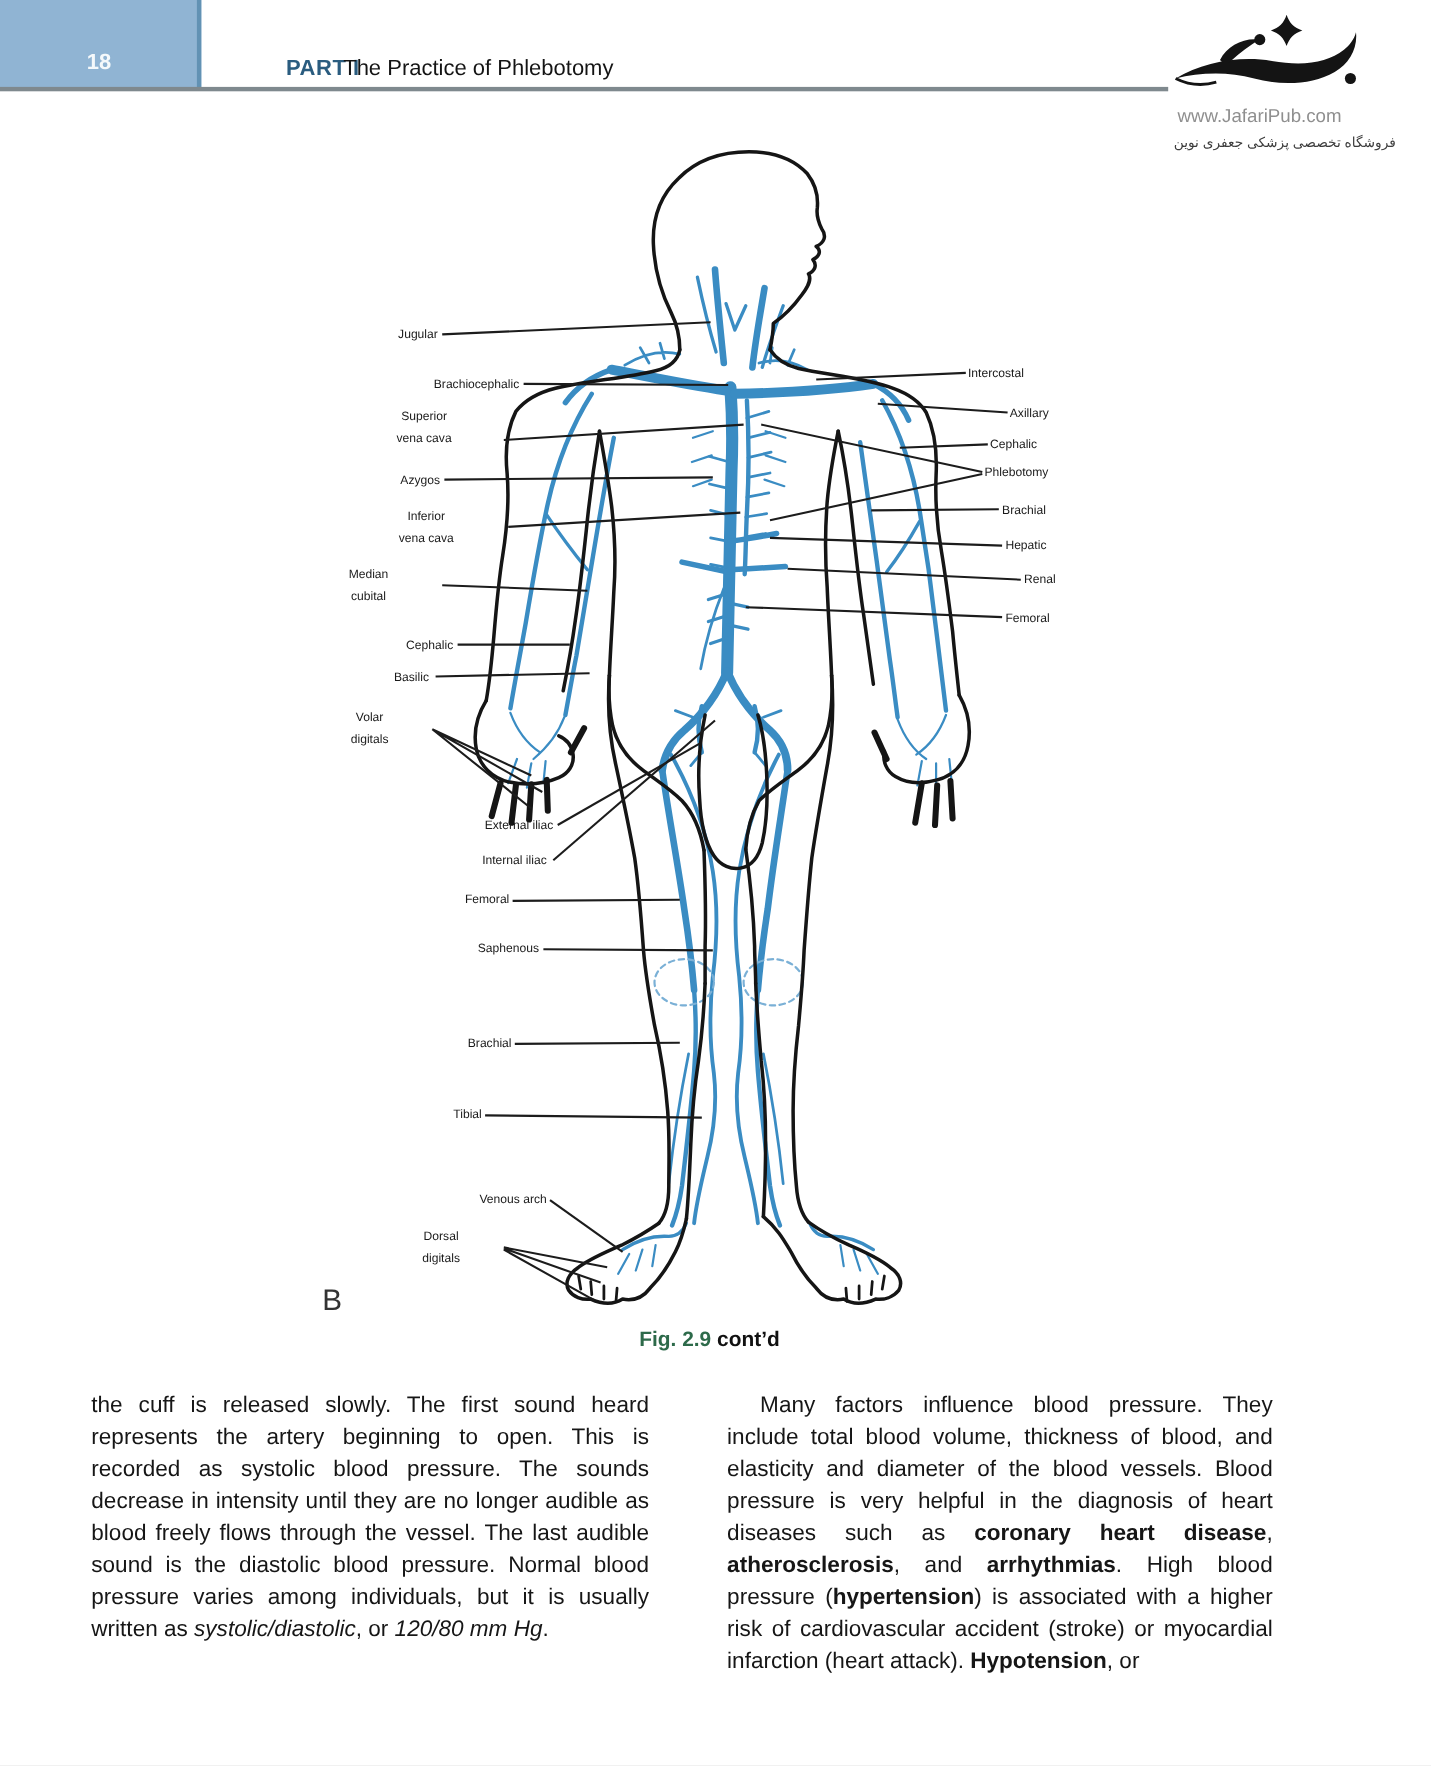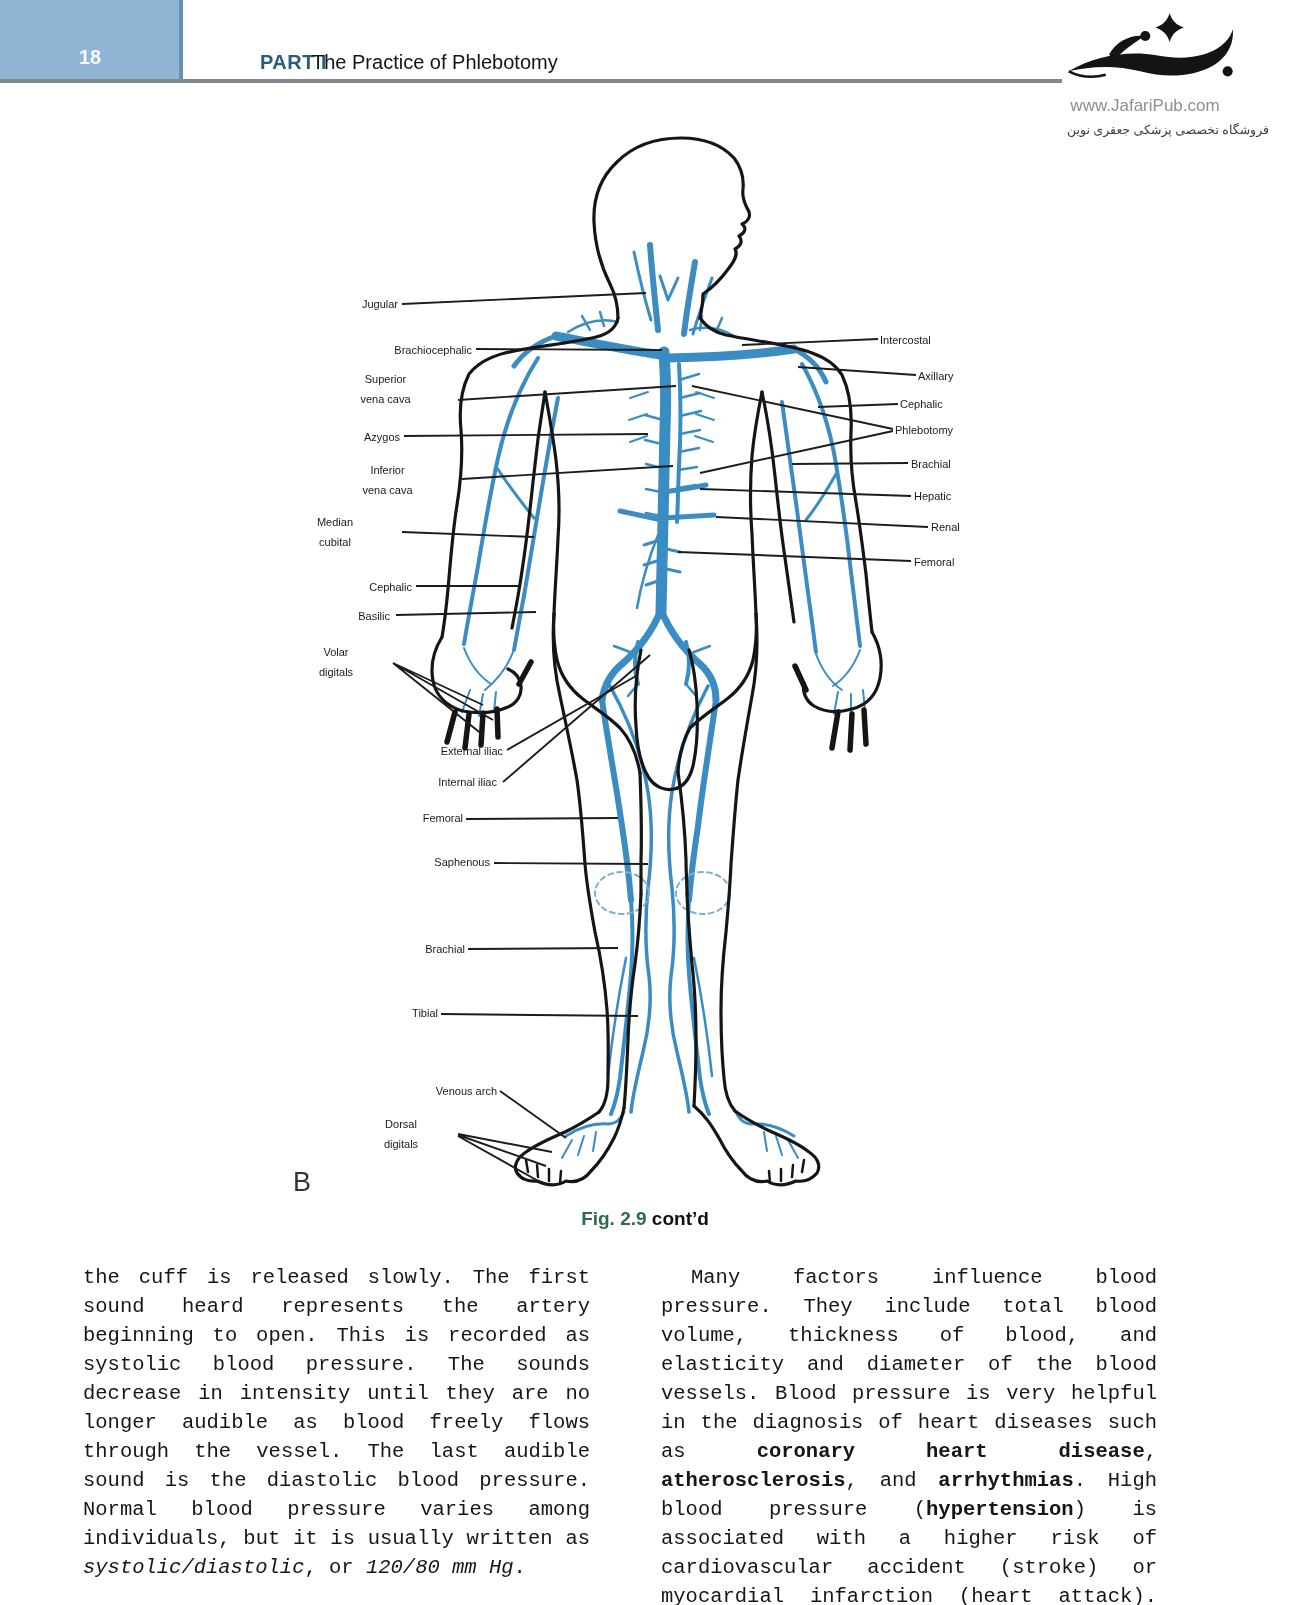--- a/index.html
+++ b/index.html
@@ -25,21 +25,21 @@
   .vlabel{position:absolute;font-size:11px;line-height:20px;color:#1a1a1a;
         white-space:pre-line;text-align:right;}
   .vlabel.ctr{text-align:center;}
   .vlabel.lft{text-align:left;}
   .panel-letter{position:absolute;left:293px;top:1167px;font-size:27px;color:#333;}
   .caption{position:absolute;left:545px;top:1208px;width:200px;text-align:center;
         font-size:19px;font-weight:bold;}
   .caption .fig-no{color:#2d6a4a;}
   .caption .fig-suffix{color:#111;}
   
-  .col{position:absolute;top:1263px;font-family:Liberation Mono, monospace;
+  .col{position:absolute;top:1263px;font-family:Liberation Sans, sans-serif;
         font-size:20.5px;line-height:29px;color:#161616;text-align:justify;}
   .col-left{left:83px;width:507px;}
   .col-right{left:661px;width:496px;text-indent:30px;}
   .seg-n{font-style:normal;font-weight:normal;}
   .seg-i{font-style:italic;}
   .seg-b{font-weight:bold;}
 </style>
 </head>
 <body>
 

